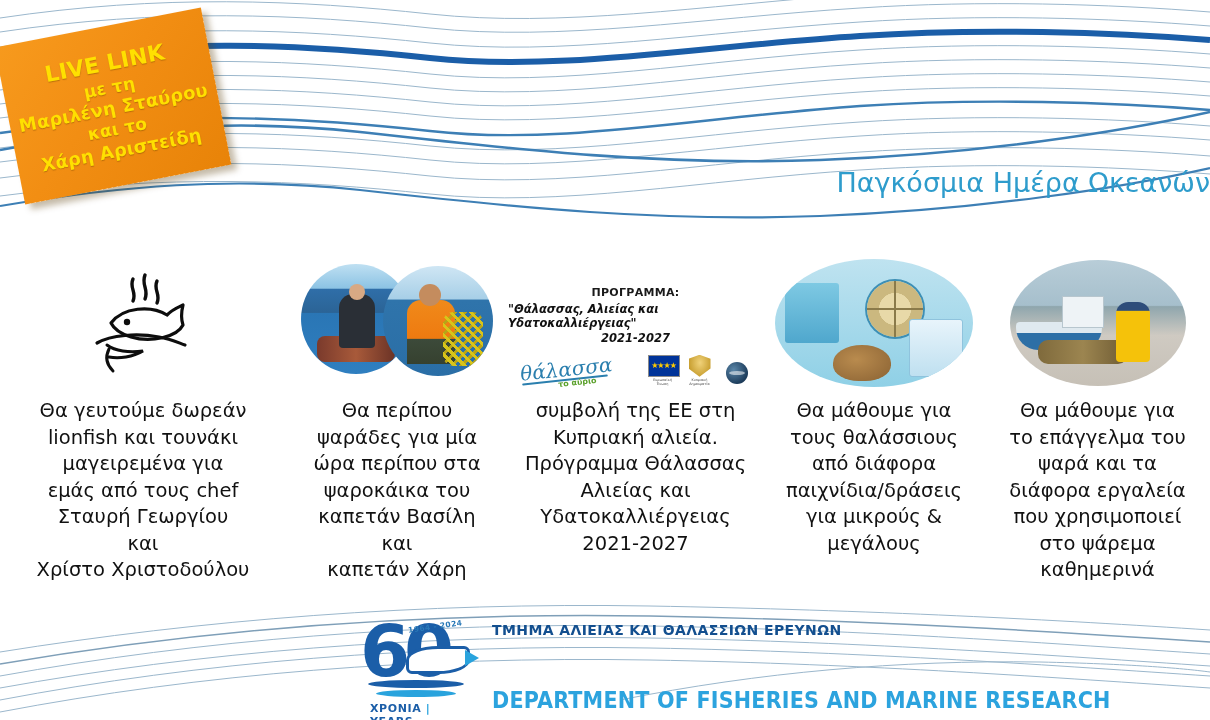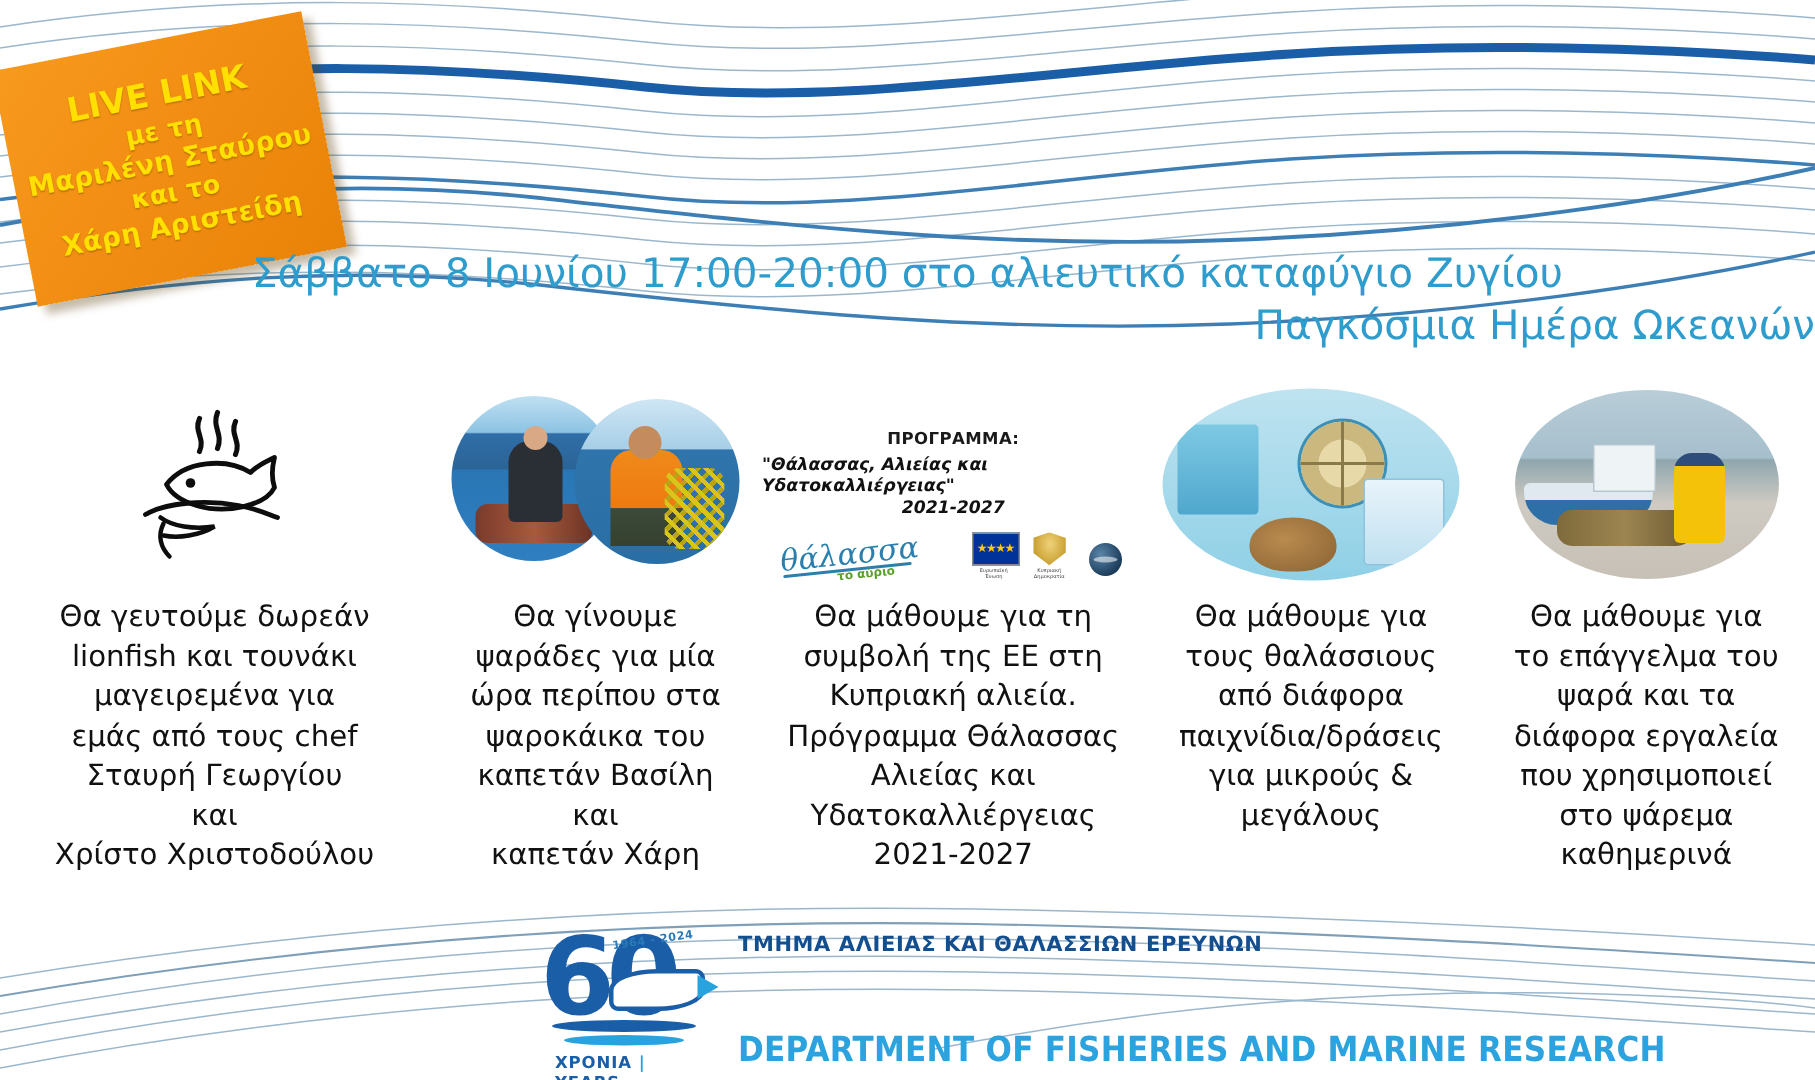--- a/index.html
+++ b/index.html
@@ -435,21 +435,20 @@
 
   <div class="live-badge">
     <span class="lb-1">LIVE LINK</span>
     <span class="lb-2">με τη</span>
     <span class="lb-3">Μαριλένη Σταύρου</span>
     <span class="lb-4">και το</span>
     <span class="lb-5">Χάρη Αριστείδη</span>
   </div>
 
   <div class="headline">
-    <span class="h-line1">Σάββατο 8 Ιουνίου 17:00-20:00 στο αλιευτικό καταφύγιο Ζυγίου</span>
     <span class="h-line2">Παγκόσμια Ημέρα Ωκεανών</span>
   </div>
 
   <div class="columns">
 
     <div class="col col-1">
       <div class="media">
         <svg width="108" height="104" viewBox="0 0 108 104">
           <g fill="none" stroke="#0d0d0d" stroke-width="3.4" stroke-linecap="round">
             <path d="M44,8 C40,17 48,21 44,30"></path>
@@ -484,21 +483,21 @@
             <div class="pa-head"></div>
           </div>
           <div class="photo photo-b">
             <div class="pb-body"></div>
             <div class="pb-head"></div>
             <div class="pb-net"></div>
           </div>
         </div>
       </div>
       <div class="col-text">
-        <span class="tl">Θα γίνουμε</span>
+        <span class="tl">Θα περίπου</span>
         <span class="tl">ψαράδες για μία</span>
         <span class="tl">ώρα περίπου στα</span>
         <span class="tl">ψαροκάικα του</span>
         <span class="tl">καπετάν Βασίλη</span>
         <span class="tl">και</span>
         <span class="tl">καπετάν Χάρη</span>
       </div>
     </div>
 
     <div class="col col-3">
@@ -526,21 +525,20 @@
               </div>
               <div class="mini">
                 <div class="globe-logo"></div>
                 <span class="cap"></span>
               </div>
             </div>
           </div>
         </div>
       </div>
       <div class="col-text">
-        <span class="tl">Θα μάθουμε για τη</span>
         <span class="tl">συμβολή της ΕΕ  στη</span>
         <span class="tl">Κυπριακή αλιεία.</span>
         <span class="tl">Πρόγραμμα Θάλασσας</span>
         <span class="tl">Αλιείας και</span>
         <span class="tl">Υδατοκαλλιέργειας</span>
         <span class="tl">2021-2027</span>
       </div>
     </div>
 
     <div class="col col-4">

